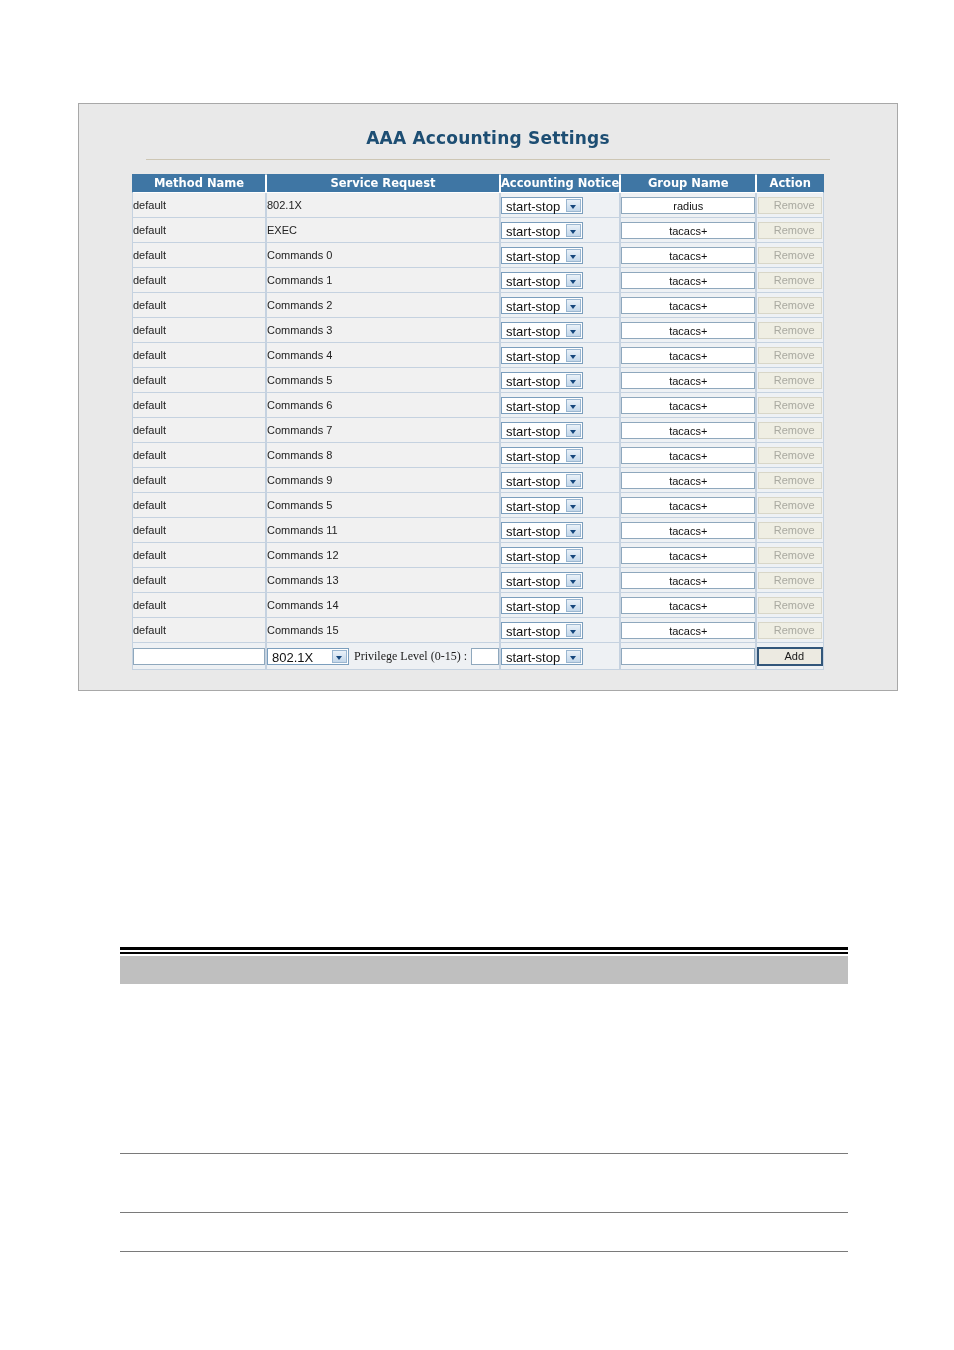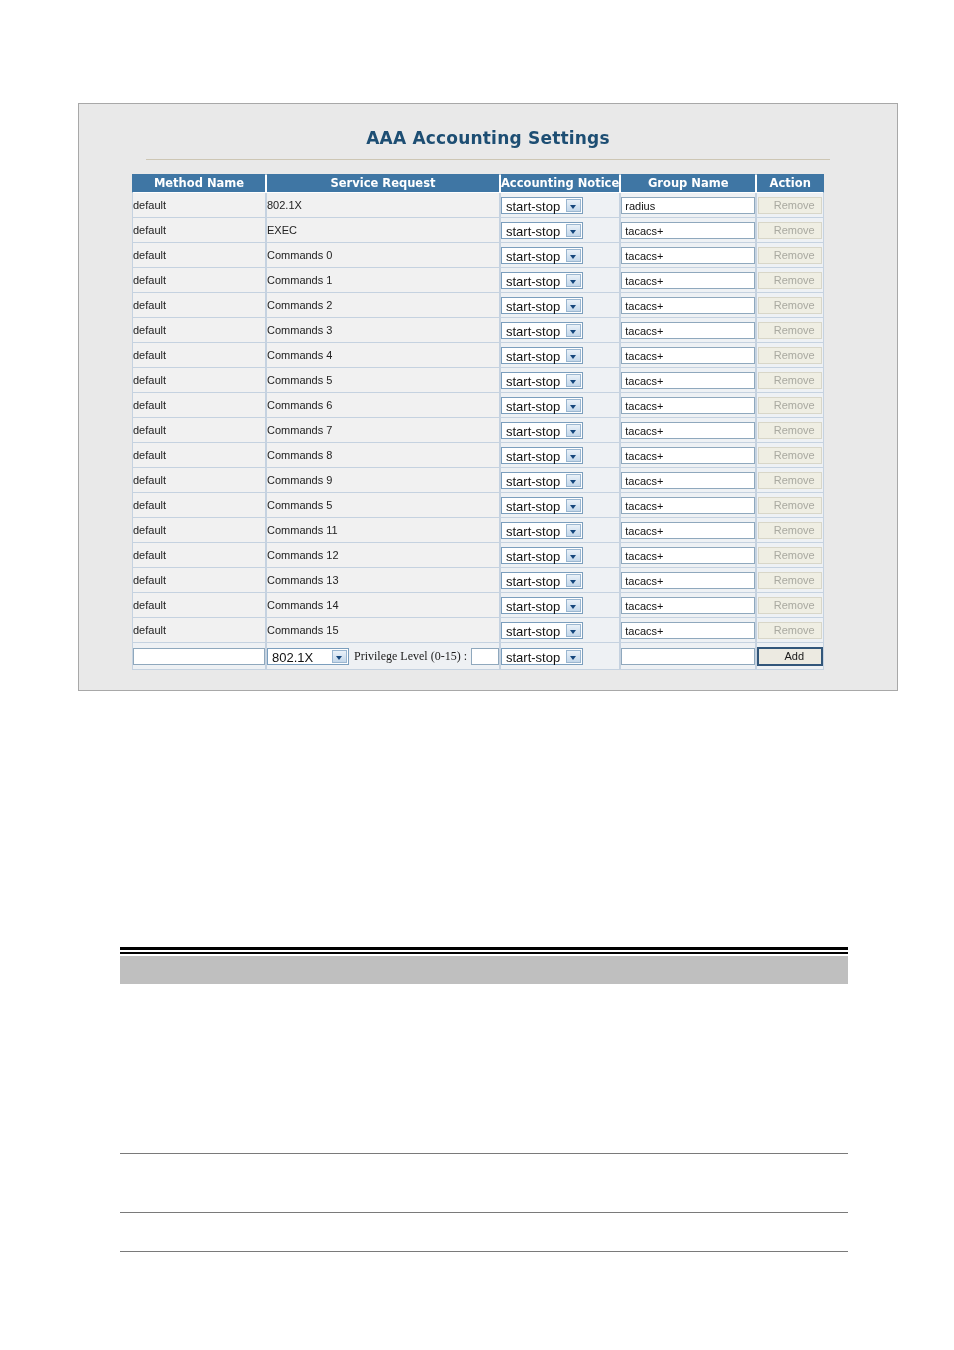--- a/index.html
+++ b/index.html
@@ -145,21 +145,21 @@
     line-height: 17px;
     background: #ffffff;
     border: 1px solid #8fa8bd;
     box-sizing: border-box;
     font-size: 11px;
     color: #111;
     padding: 0 3px;
     vertical-align: middle;
     font-family: "Liberation Sans", sans-serif;
   }
-  .txt.group { width: 134px; }
+  .txt.group { width: 134px; text-align: center; }
   .txt.method-new { width: 132px; }
   .txt.group-new { width: 134px; }
   .txt.priv { width: 28px; }
 
   .btn {
     display: inline-block;
     height: 17px;
     line-height: 15px;
     min-width: 64px;
     text-align: center;

